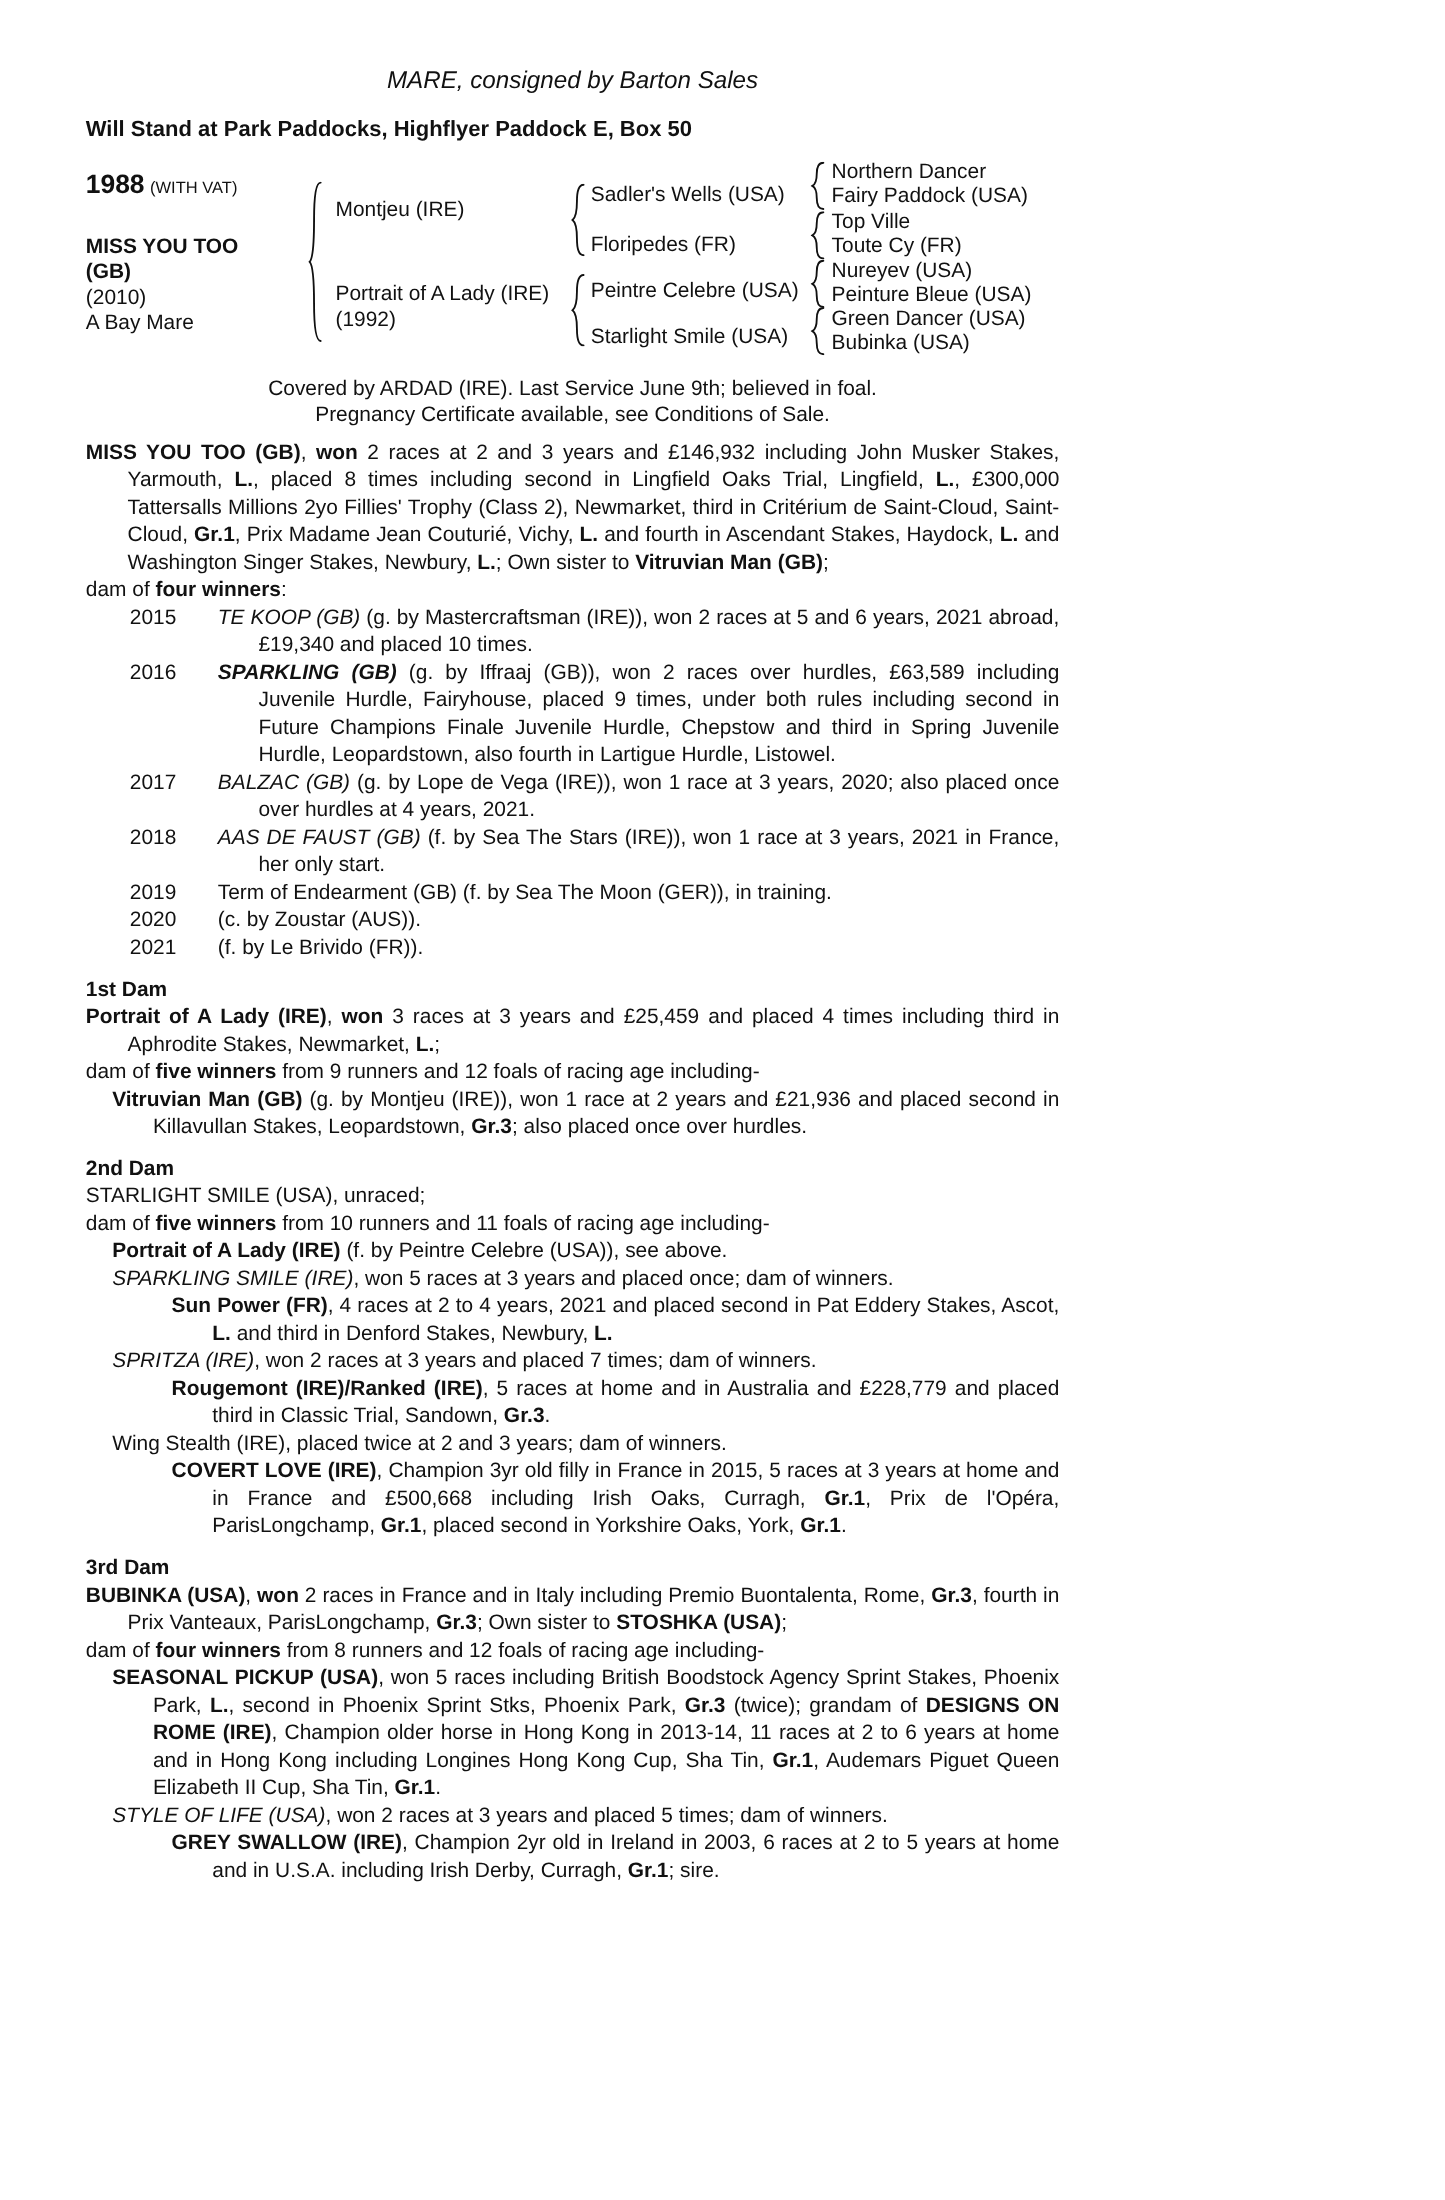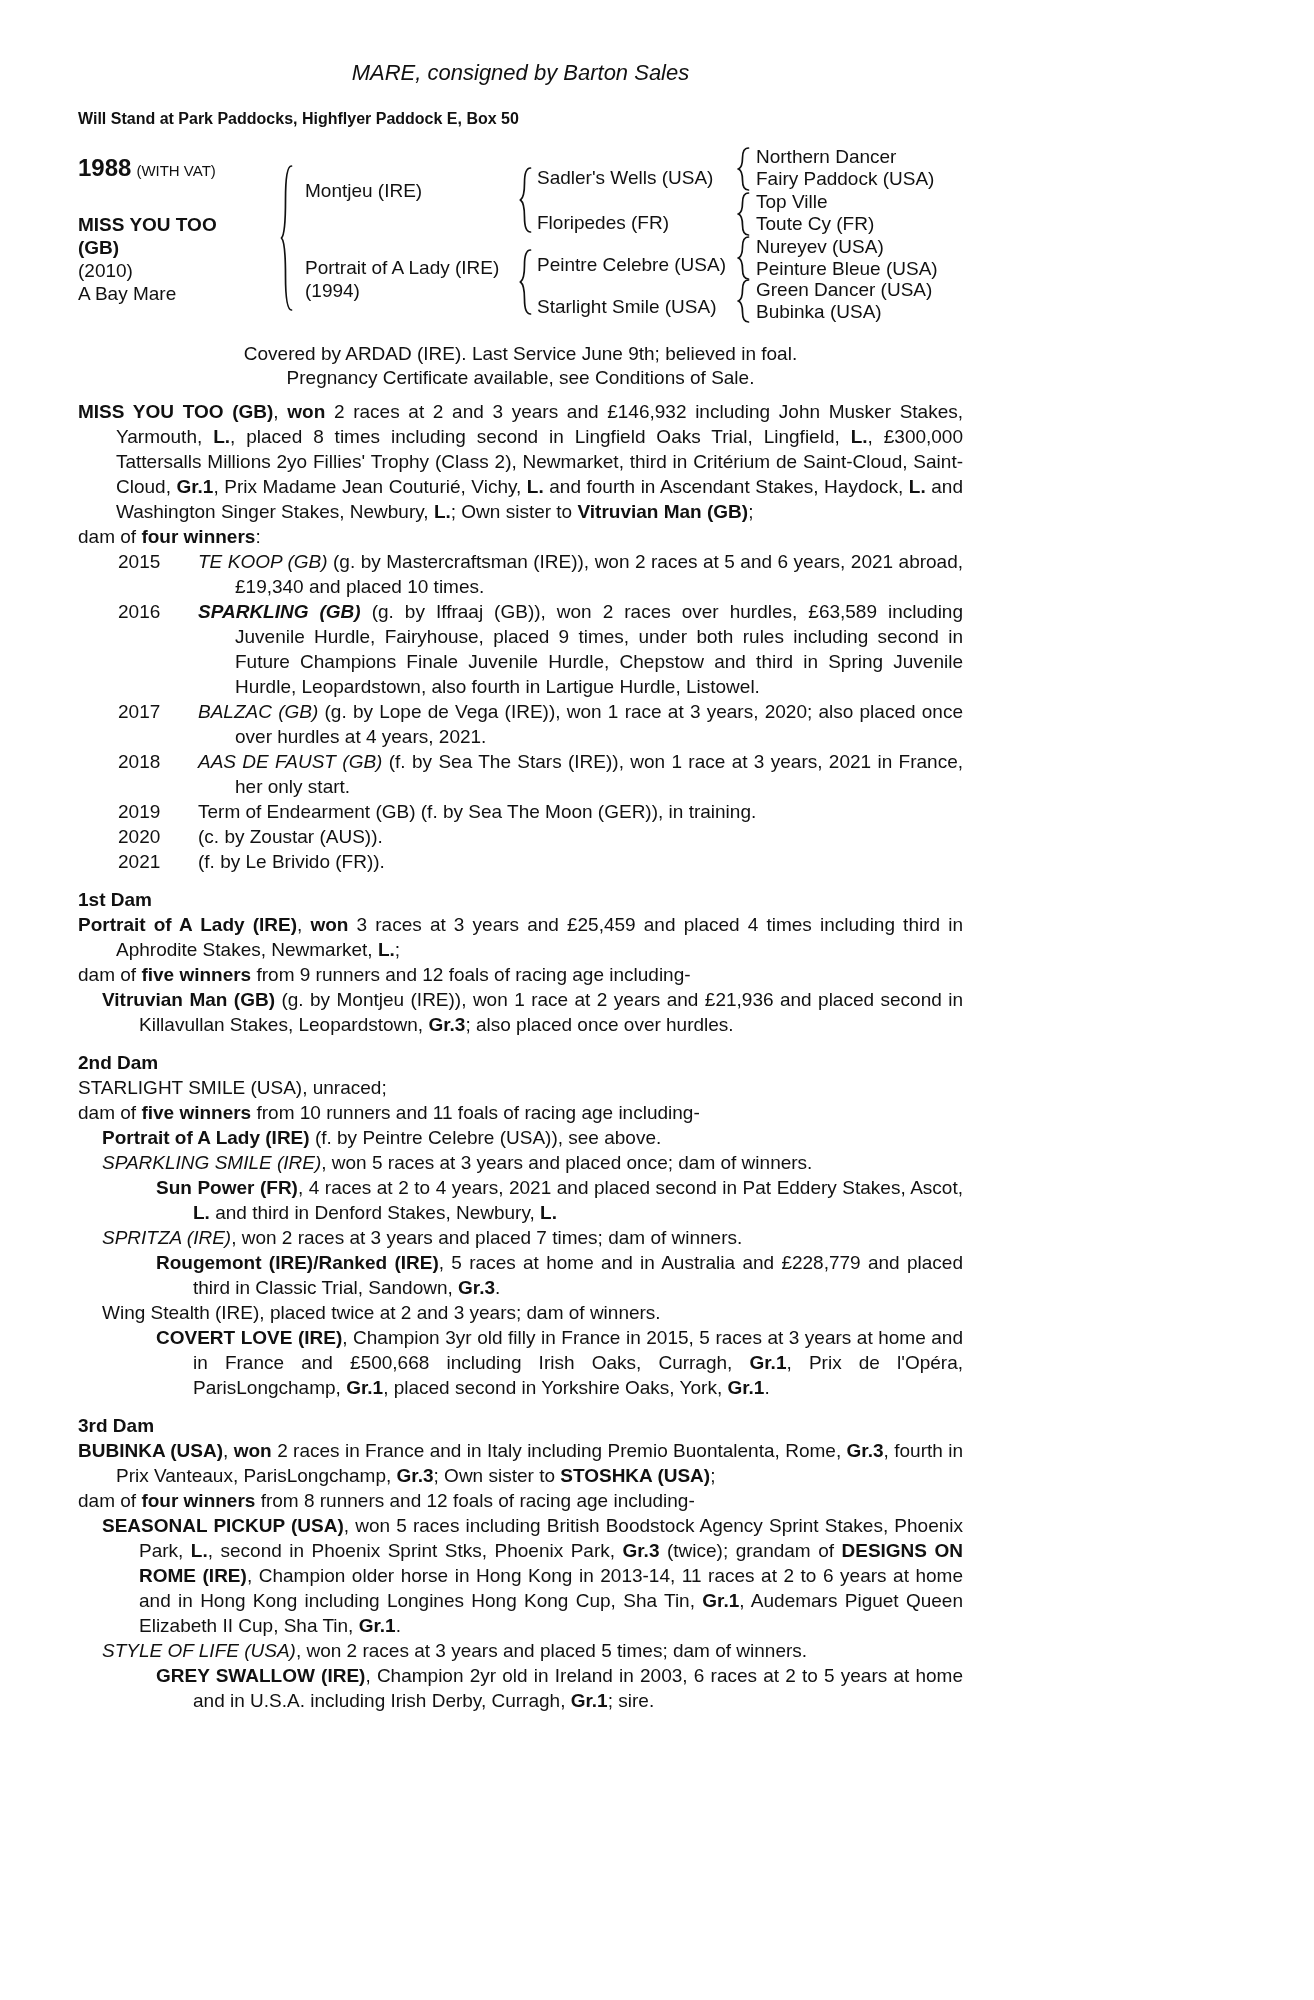--- a/index.html
+++ b/index.html
@@ -4,21 +4,21 @@
 <style>
   * { margin:0; padding:0; box-sizing:border-box; }
   html,body { background:#ffffff; }
   body { font-family:"Liberation Sans", sans-serif; color:#111; }
   .page { position:relative; width:1044px; height:2000px; background:#fff; overflow:hidden;
           padding:60px 81px 0 78px; font-size:19px; line-height:25px; }
   .b { font-weight:bold; }
   .i { font-style:italic; }
 
   .consign-line { text-align:center; font-style:italic; font-size:22px; line-height:26px; }
-  .stand-line { font-weight:bold; font-size:16px; margin-top:20px; }
+  .stand-line { font-weight:bold; font-size:20px; margin-top:20px; }
 
   
   .pedigree { position:relative; height:192px; margin-top:14px; }
   .lot-line { position:absolute; left:0; top:10px; white-space:nowrap; }
   .lot-number { font-size:24px; font-weight:bold; }
   .lot-vat { font-size:15px; margin-left:5px; }
   .horse-block { position:absolute; left:0; top:68px; line-height:23px; }
   .pname { position:absolute; line-height:22px; white-space:nowrap; }
   .po-sire { left:227px; top:35px; }
   .po-dam  { left:227px; top:111px; line-height:23px; }
@@ -71,21 +71,21 @@
       <div>(2010)</div>
       <div>A Bay Mare</div>
     </div>
 
     <svg class="brace po-b1" width="13" height="146" viewBox="0 0 13 146">
         <path d="M11.5 1 Q5.5 1 5.5 35 Q5.5 69 1.5 73 Q5.5 77 5.5 111 Q5.5 145 11.5 145"></path>
       </svg>
     <div class="pname po-sire">Montjeu (IRE)</div>
     <div class="pname po-dam">
       <div>Portrait of A Lady (IRE)</div>
-      <div>(1994)</div>
+      <div>(1992)</div>
     </div>
 
     <svg class="brace po-b2a" width="13" height="66" viewBox="0 0 13 66">
         <path d="M11.5 1 Q5.5 1 5.5 16 Q5.5 30 1.5 33 Q5.5 36 5.5 50 Q5.5 65 11.5 65"></path>
       </svg>
     <svg class="brace po-b2b" width="13" height="66" viewBox="0 0 13 66">
         <path d="M11.5 1 Q5.5 1 5.5 16 Q5.5 30 1.5 33 Q5.5 36 5.5 50 Q5.5 65 11.5 65"></path>
       </svg>
     <div class="pname po-ss">Sadler's Wells (USA)</div>
     <div class="pname po-sd">Floripedes (FR)</div>

